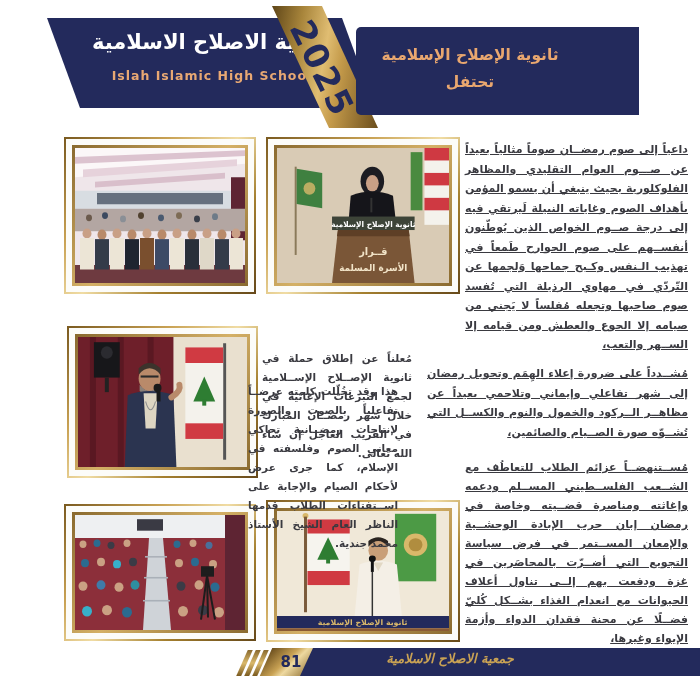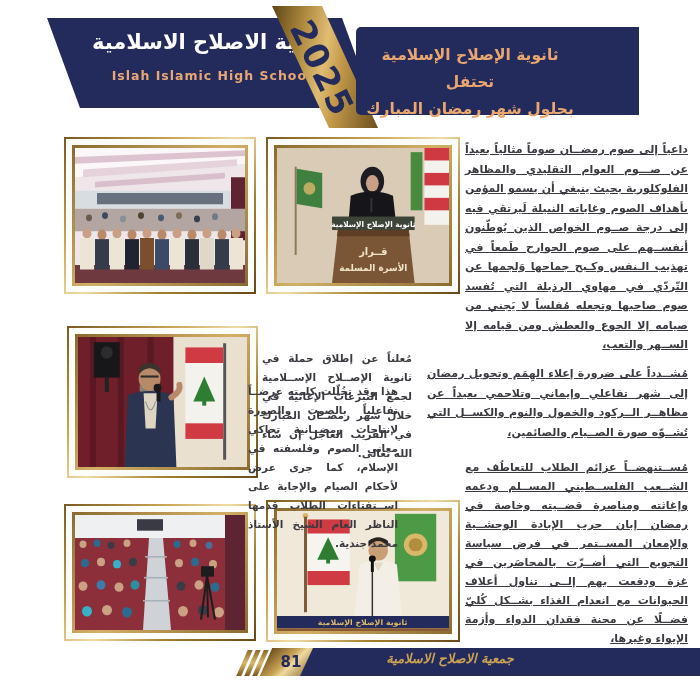--- a/index.html
+++ b/index.html
@@ -68,21 +68,20 @@
   <div class="logo-plate">
     <div class="logo-ar">ثانوية الاصلاح الاسلامية</div>
     <div class="logo-en">Islah Islamic High School</div>
   </div>
   <div class="year-ribbon"></div>
   <div class="year-text">2025</div>
 
   <div class="headline-box">
     <div class="headline-wrap">
       <div class="headline-line">ثانوية الإصلاح الإسلامية تحتفل</div>
-      <div class="headline-line">بحلول شهر رمضان المبارك</div>
     </div>
   </div>
 
   <div class="photo" id="photo1">
     <div class="mat">
       <div class="img">
         <svg viewBox="0 0 170 120" preserveAspectRatio="none">
           <rect x="0" y="0" width="170" height="120" fill="#efe6ea"></rect>
           <polygon points="0,0 170,0 170,14 0,26" fill="#fbf7f8"></polygon>
           <path d="M0 8 L170 2 L170 7 L0 14 Z" fill="#dcc3cf"></path>

